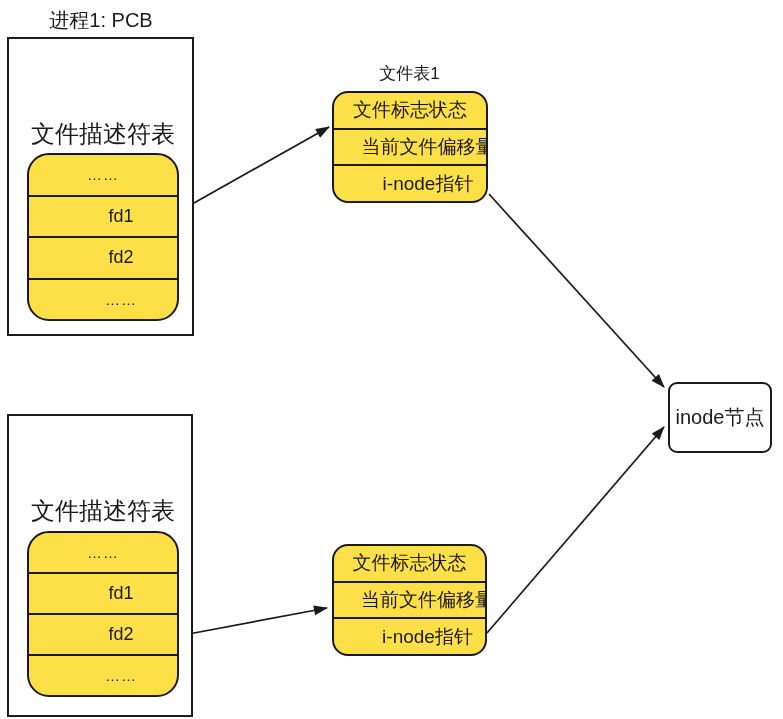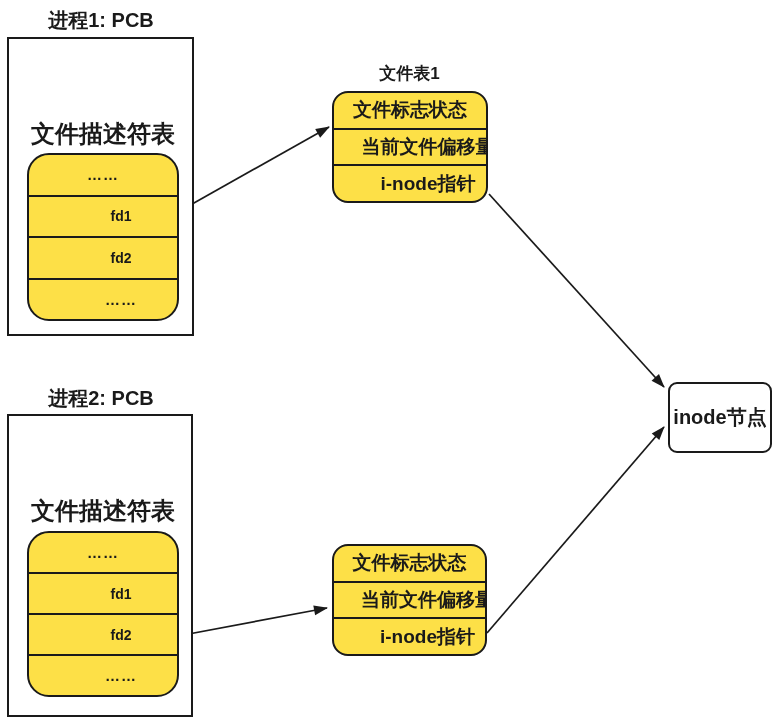--- a/index.html
+++ b/index.html
@@ -9,21 +9,21 @@
   }
   .canvas {
     position: relative;
     width: 783px;
     height: 719px;
     background: #ffffff;
     font-family: "Liberation Sans", "DejaVu Sans", sans-serif;
     color: #1a1a1a;
     overflow: hidden;
   }
-  .abs { position: absolute; box-sizing: border-box; font-weight: bold; }
+  .abs { position: absolute; box-sizing: border-box; }
 
   .block-title {
     text-align: center;
     font-size: 20px;
     line-height: 24px;
     white-space: nowrap;
   }
   .ft-title {
     text-align: center;
     font-size: 17px;
@@ -51,21 +51,21 @@
     overflow: hidden;
   }
   .fd-table { border-radius: 22px; }
   .ft-box   { border-radius: 16px; }
 
   .round-table .row {
     flex: 1 1 0;
     display: flex;
     align-items: center;
     justify-content: center;
-    font-size: 14px;
+    font-size: 18px;
     white-space: nowrap;
   }
   .round-table .row + .row { border-top: 2px solid #1a1a1a; padding-left: 36px; }
 
   .fd-table .row.dots {
     font-size: 15px;
     letter-spacing: 1px;
     line-height: 1;
   }
   .ft-box .row { font-size: 19px; }
@@ -109,21 +109,20 @@
   <div class="abs pcb-box" style="left:7px; top:37px; width:187px; height:299px;">
     <div class="abs fd-label" style="left:18px; top:83px; width:152px;">文件描述符表</div>
     <div class="abs round-table fd-table" style="left:18px; top:114px; width:152px; height:168px;">
       <div class="row dots">……</div>
       <div class="row">fd1</div>
       <div class="row">fd2</div>
       <div class="row dots">……</div>
     </div>
   </div>
 
-  <div class="abs block-title" style="left:7px; top:386px; width:188px;">进程2: PCB</div>
 
   <div class="abs pcb-box" style="left:7px; top:414px; width:186px; height:303px;">
     <div class="abs fd-label" style="left:18px; top:83px; width:152px;">文件描述符表</div>
     <div class="abs round-table fd-table" style="left:18px; top:115px; width:152px; height:166px;">
       <div class="row dots">……</div>
       <div class="row">fd1</div>
       <div class="row">fd2</div>
       <div class="row dots">……</div>
     </div>
   </div>

